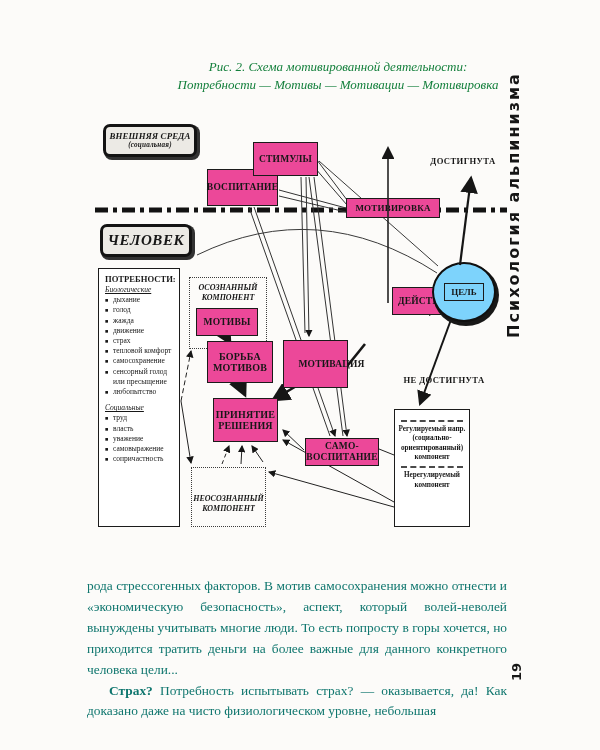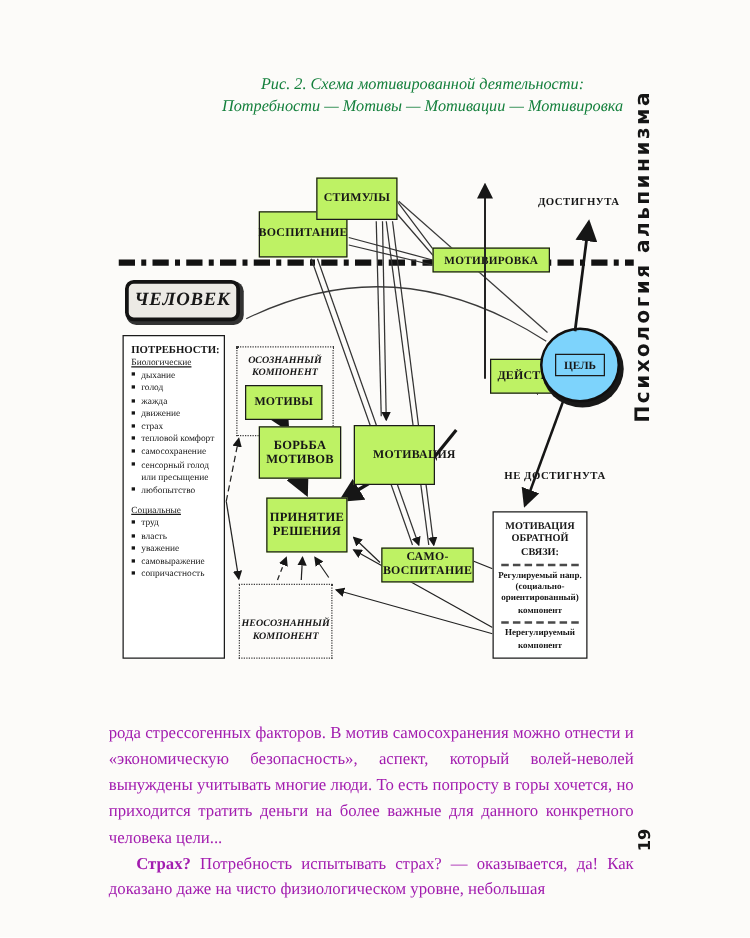--- a/index.html
+++ b/index.html
@@ -15,21 +15,21 @@
 
   
   .side-title{left:357px;top:192px;width:320px;height:26px;transform:rotate(-90deg);
               font-family:"DejaVu Sans",sans-serif;font-weight:bold;font-size:16px;
               letter-spacing:2px;text-align:center;z-index:2;color:#151515;}
   .folio{left:502px;top:664px;width:30px;height:16px;transform:rotate(-90deg);
          font-family:"DejaVu Sans",sans-serif;font-weight:bold;font-size:13px;
          text-align:center;z-index:2;}
 
   
-  .b{position:absolute;box-sizing:border-box;background:#bef264;border:1.5px solid #1b1b1b;
+  .b{position:absolute;box-sizing:border-box;background:#ec4899;border:1.5px solid #1b1b1b;
      display:flex;align-items:center;justify-content:center;text-align:center;
      font-weight:bold;font-size:9.5px;line-height:1.15;letter-spacing:.2px;z-index:2;}
 
   .badge{background:#eceae5;border:3px solid #131313;border-radius:7px;
          box-shadow:2px 2px 0 1px #323232;font-style:italic;flex-direction:column;}
   .env{left:103px;top:124px;width:94px;height:33px;font-size:8.8px;}
   .env .sub{font-size:7.2px;font-weight:bold;}
   .human{left:100px;top:224px;width:92px;height:33px;font-size:15px;letter-spacing:.6px;}
 
   .upbringing{left:207px;top:169px;width:71px;height:37px;}
@@ -56,35 +56,35 @@
   .flag{position:absolute;font-weight:bold;font-size:8.6px;letter-spacing:.4px;z-index:2;
         text-align:center;}
   .achieved{left:426px;top:156px;width:74px;}
   .notachieved{left:402px;top:375px;width:84px;}
 
   
   .needs{left:98px;top:268px;width:82px;height:259px;background:#fff;
          border:1.6px solid #1b1b1b;padding:5px 3px 0 6px;z-index:2;}
   .needs-title{font-weight:bold;font-size:8.6px;margin-bottom:1px;}
   .needs-group{margin-bottom:6px;}
-  .needs-heading{text-decoration:underline;font-size:7.5px;
+  .needs-heading{font-style:italic;text-decoration:underline;font-size:7.5px;
                  line-height:10.2px;}
   .needs-item{position:relative;font-size:7.5px;line-height:10.2px;padding-left:8px;}
   .needs-item::before{content:"■";position:absolute;left:0;top:0;font-size:5.5px;}
 
   
   .feedback{left:394px;top:409px;width:76px;height:118px;background:#fff;
             border:1.6px solid #1b1b1b;padding:6px 3px 0;text-align:center;z-index:2;}
   .fb-title{font-weight:bold;font-size:8.2px;line-height:1.25;}
   .fb-sep{width:92%;border-top:2px dashed #4a4a4a;margin:4px auto 3px;}
   .fb-item{font-weight:bold;font-size:7.2px;line-height:1.3;}
 
   
   .bodytext{left:87px;top:576px;width:420px;font-size:13.4px;line-height:1.56;
-            text-align:justify;z-index:2;color:#a21caf;}
+            text-align:justify;z-index:2;color:#0f766e;}
   .bodytext p{margin:0;}
   .bodytext .p2{text-indent:22px;}
 </style>
 </head>
 <body>
 
 <div class="page">
 
   <svg class="layer" width="600" height="750">
     <defs>
@@ -142,20 +142,24 @@
   </svg>
 
   <div class="abs caption">
     <div>Рис. 2. Схема мотивированной деятельности:</div>
     <div>Потребности — Мотивы — Мотивации — Мотивировка</div>
   </div>
 
   <div class="abs side-title">Психология альпинизма</div>
   <div class="abs folio">19</div>
 
+  <div class="b badge env">
+    <span>ВНЕШНЯЯ СРЕДА</span>
+    <span class="sub">(социальная)</span>
+  </div>
   <div class="b badge human">ЧЕЛОВЕК</div>
 
   <div class="dotted conscious">
     <span>ОСОЗНАННЫЙ КОМПОНЕНТ</span>
   </div>
   <div class="dotted unconscious">
     <span>НЕОСОЗНАННЫЙ КОМПОНЕНТ</span>
   </div>
 
   <div class="b upbringing">ВОСПИТАНИЕ</div>
@@ -195,21 +199,20 @@
           <div class="needs-item">труд</div>
           <div class="needs-item">власть</div>
           <div class="needs-item">уважение</div>
           <div class="needs-item">самовыражение</div>
           <div class="needs-item">сопричастность</div>
         </div>
       </div>
   </div>
 
   <div class="abs feedback">
-    <div class="fb-title">МОТИВАЦИЯ ОБРАТНОЙ СВЯЗИ:</div>
     <div class="fb-sep"></div>
     <div class="fb-item">Регулируемый напр. (социально-ориентированный) компонент</div>
     <div class="fb-sep"></div>
     <div class="fb-item">Нерегулируемый компонент</div>
   </div>
 
   <svg class="layer layer-top" width="600" height="750">
     <defs>
       <marker id="ah2" viewBox="0 0 10 10" refX="8.5" refY="5" markerWidth="8" markerHeight="8" orient="auto">
         <path d="M0 0 L10 5 L0 10 z" fill="#161616"></path>

